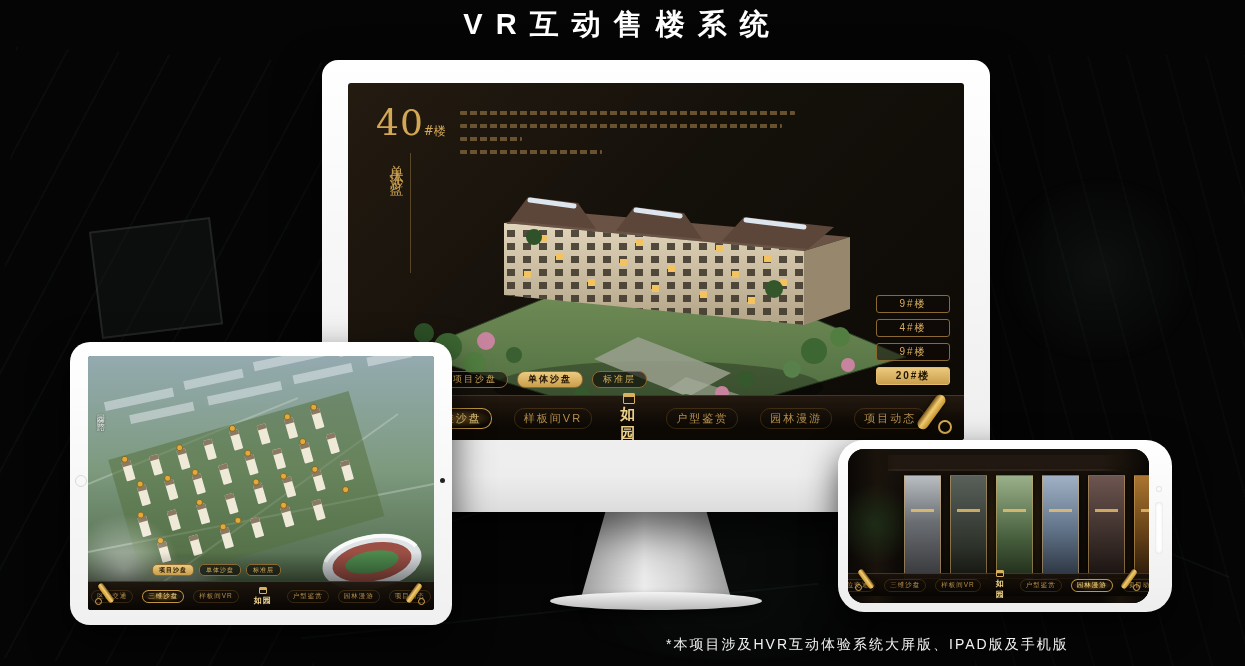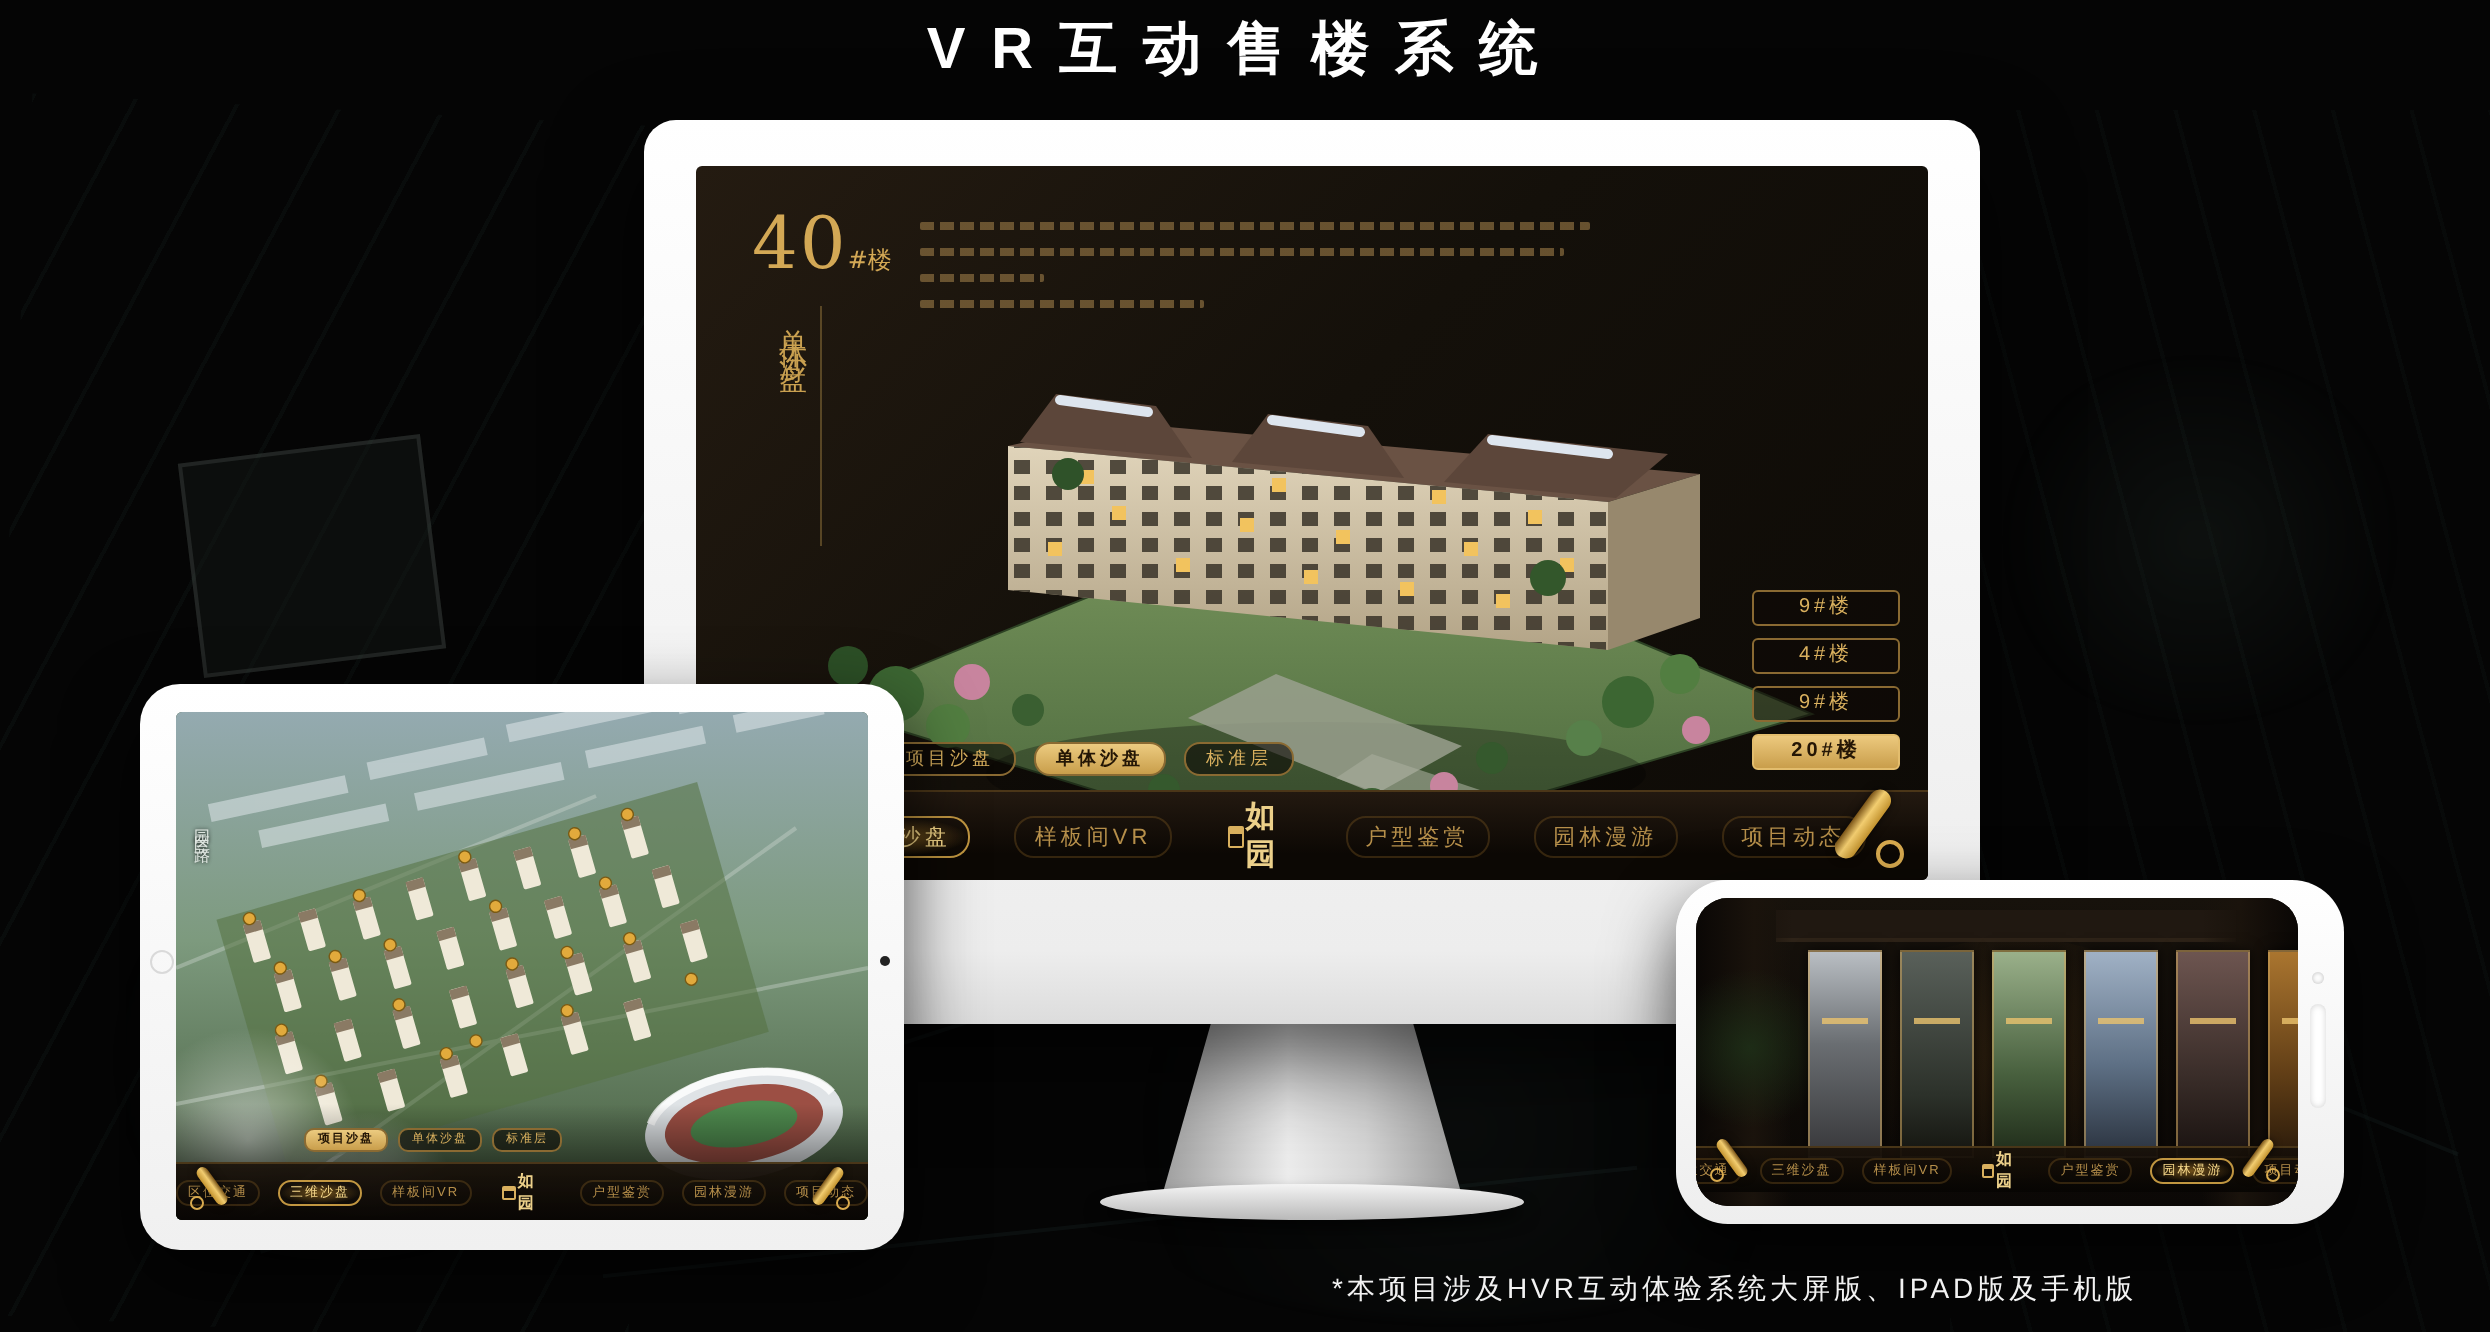--- a/index.html
+++ b/index.html
@@ -74,21 +74,21 @@
   .pill.active{background:linear-gradient(#eccb80,#c99e4b);color:#241605;font-weight:bold;}
 
   .navbar{position:absolute;left:0;right:0;bottom:0;display:flex;align-items:center;
      justify-content:center;background:linear-gradient(#231910,#0c0804 70%);
      border-top:1px solid rgba(170,125,55,.4);}
   .m-nav{height:44px;gap:22px;padding-right:60px;}
   .nav-item{white-space:nowrap;color:#b68f4a;font-size:11px;letter-spacing:2px;
      border:1px solid rgba(150,105,40,.3);border-radius:10px;padding:2px 9px;}
   .nav-item.active{color:#f6d88a;border-color:rgba(225,175,75,.85);
      background:radial-gradient(closest-side,rgba(190,136,44,.55),rgba(190,136,44,0));}
-  .nav-logo{display:flex;flex-direction:row;align-items:center;gap:1px;margin:0 6px;}
+  .nav-logo{display:flex;flex-direction:column;align-items:center;gap:1px;margin:0 6px;}
   .seal{width:10px;height:9px;border:1px solid #d9b05e;border-radius:1px;
      background:linear-gradient(#d9b05e 35%,transparent 35%);}
   .logo-txt{font-family:"DejaVu Serif",serif;font-weight:bold;color:#ecd08a;font-size:15px;
      letter-spacing:3px;}
   .scroll-orn{position:absolute;right:8px;bottom:4px;width:46px;height:42px;}
   .scroll-orn::before{content:"";position:absolute;left:16px;top:-2px;width:11px;height:40px;
      border-radius:6px;transform:rotate(36deg);
      background:linear-gradient(90deg,#7a5418,#f2cd70 45%,#c3932f);box-shadow:0 0 4px rgba(0,0,0,.6);}
   .scroll-orn::after{content:"";position:absolute;right:4px;bottom:2px;width:10px;height:10px;
      border:2px solid #d9ab4f;border-radius:50%;}

